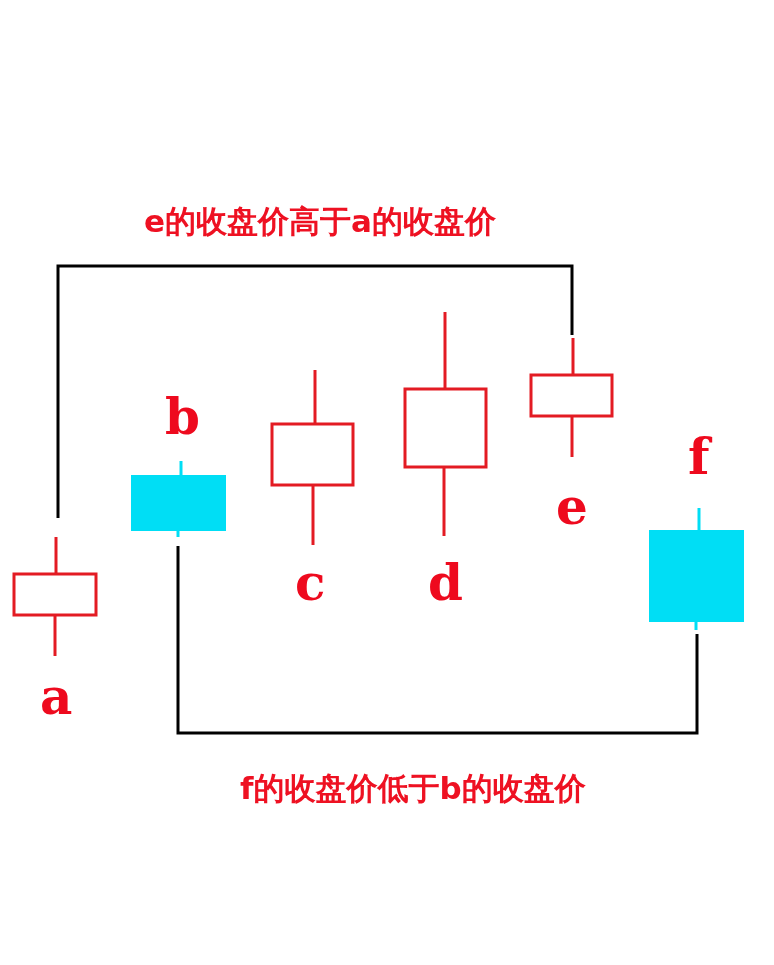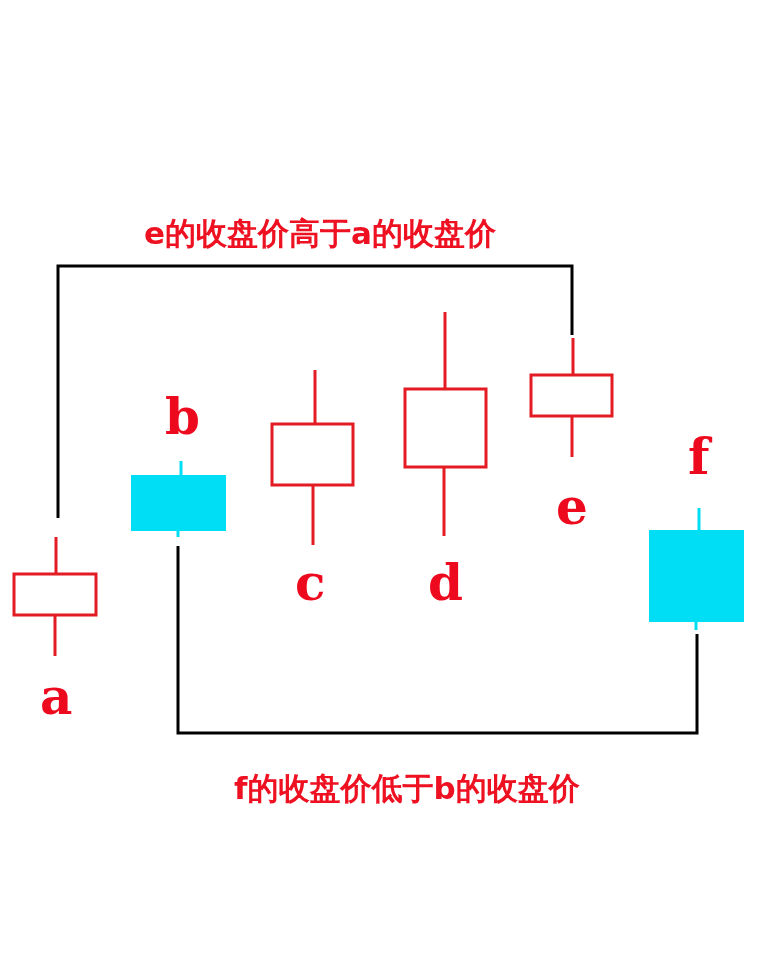--- a/index.html
+++ b/index.html
@@ -51,21 +51,21 @@
     <line x1="572" y1="416" x2="572" y2="457" stroke="#e31b23" stroke-width="3"></line>
   </g>
 
   <g>
     <line x1="699" y1="508" x2="699" y2="531" stroke="#00def5" stroke-width="3"></line>
     <rect x="649" y="530" width="95" height="92" fill="#00def5"></rect>
     <line x1="696" y1="622" x2="696" y2="630" stroke="#00def5" stroke-width="3"></line>
   </g>
 </svg>
 
-<div class="caption" style="left:144px; top:218px;">e的收盘价高于a的收盘价</div>
-<div class="caption" style="left:234px; top:773px;">f的收盘价低于b的收盘价</div>
+<div class="caption" style="left:144px; top:206px;">e的收盘价高于a的收盘价</div>
+<div class="caption" style="left:240px; top:773px;">f的收盘价低于b的收盘价</div>
 
 <div class="label" style="left:40px; top:672px;">a</div>
 <div class="label" style="left:165px; top:392px;">b</div>
 <div class="label" style="left:295px; top:558px;">c</div>
 <div class="label" style="left:428px; top:558px;">d</div>
 <div class="label" style="left:556px; top:482px;">e</div>
 <div class="label" style="left:688px; top:432px;">f</div>
 
 </body></html>

